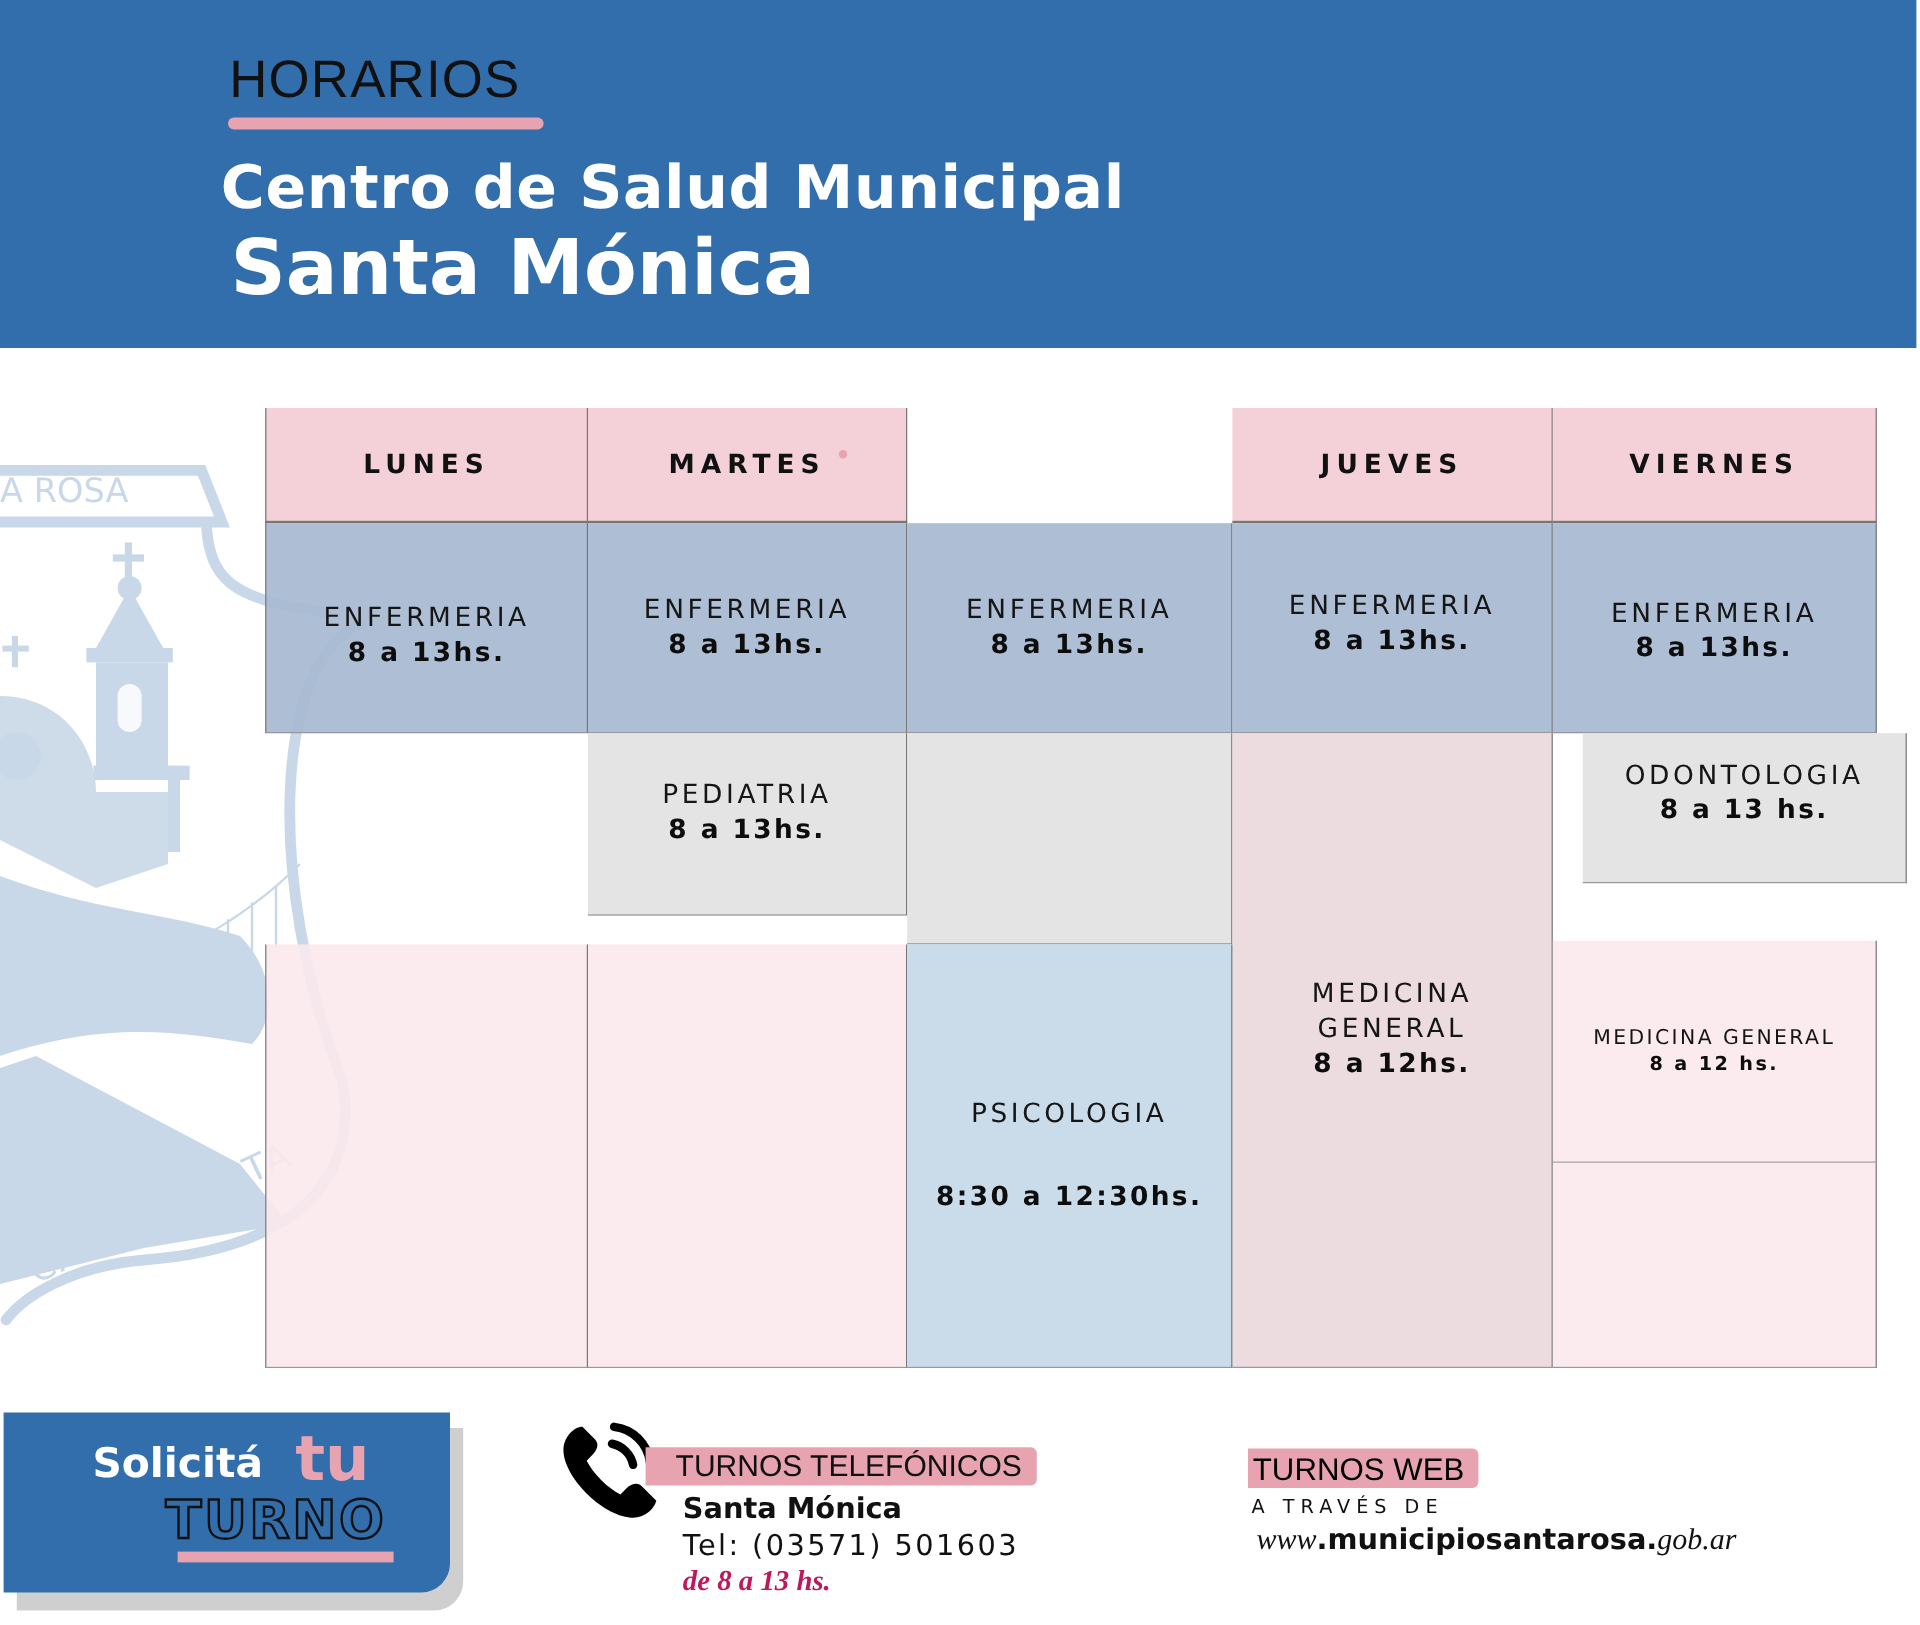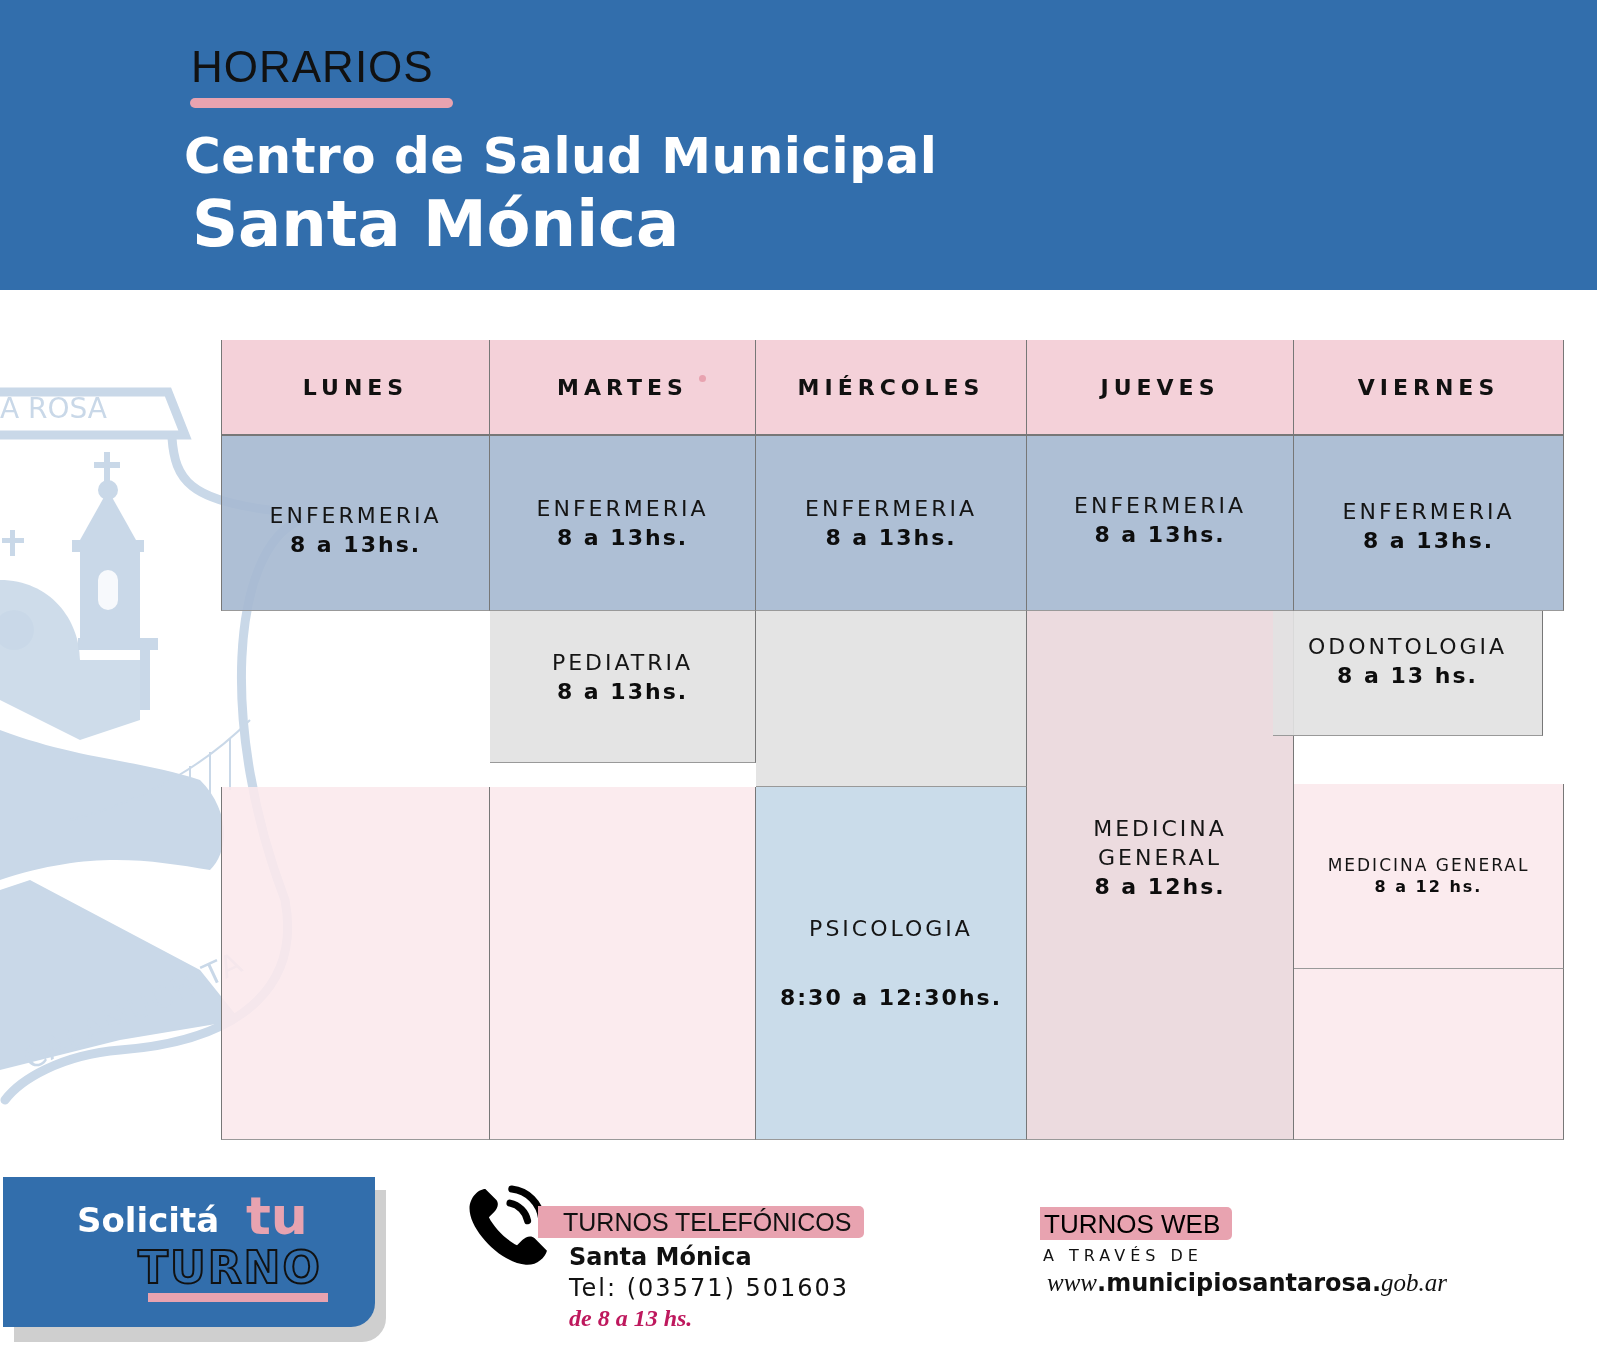--- a/index.html
+++ b/index.html
@@ -100,23 +100,20 @@
 
 <div class="schedule">
 
   <div class="cell hdr left-edge" style="left:0;top:0;width:269px;height:96px;">
       <span>LUNES</span>
     </div>
   <div class="cell hdr" style="left:269px;top:0;width:266px;height:96px;">
       <span>MARTES</span>
     </div>
   <div class="dot" style="left:478px;top:35px;"></div>
-  <div class="cell hdr" style="left:535px;top:0;width:271px;height:96px;">
-      <span>MIÉRCOLES</span>
-    </div>
   <div class="cell hdr" style="left:806px;top:0;width:267px;height:96px;">
       <span>JUEVES</span>
     </div>
   <div class="cell hdr" style="left:1073px;top:0;width:270px;height:96px;justify-content:center;">
       <span>VIERNES</span>
     </div>
 
   <div class="cell blue left-edge" style="left:0;top:96px;width:269px;height:175px;padding-top:14px;">
     <div class="svc">ENFERMERIA</div>
     <div class="hrs">8 a 13hs.</div>
@@ -143,21 +140,21 @@
     <div class="hrs">8 a 13hs.</div>
   </div>
   <div class="cell grey" style="left:535px;top:271px;width:271px;height:176px;"></div>
 
   <div class="cell mauve" style="left:806px;top:271px;width:267px;height:529px;padding-bottom:36px;">
     <div class="svc">MEDICINA</div>
     <div class="svc">GENERAL</div>
     <div class="hrs">8 a 12hs.</div>
   </div>
 
-  <div class="cell grey" style="left:1052px;top:271px;width:270px;height:125px;padding-bottom:24px;">
+  <div class="cell grey" style="left:1098px;top:271px;width:270px;height:125px;padding-bottom:24px;">
     <div class="svc">ODONTOLOGIA</div>
     <div class="hrs">8 a 13 hs.</div>
   </div>
 
   <div class="cell pink left-edge" style="left:0;top:447px;width:269px;height:353px;"></div>
   <div class="cell pink" style="left:269px;top:447px;width:266px;height:353px;"></div>
   <div class="cell lblue" style="left:535px;top:447px;width:271px;height:353px;">
     <div class="svc">PSICOLOGIA</div>
     <div class="hrs">8:30 a 12:30hs.</div>
   </div>

